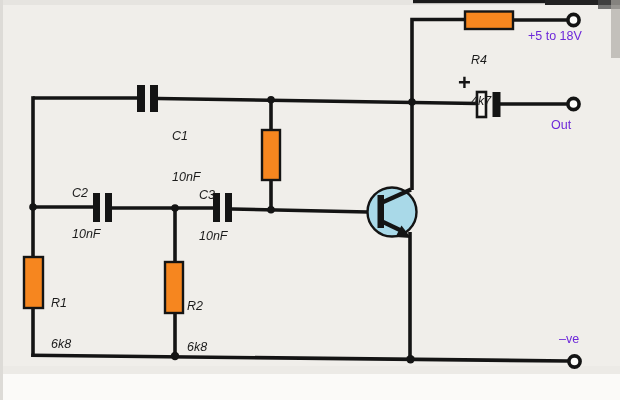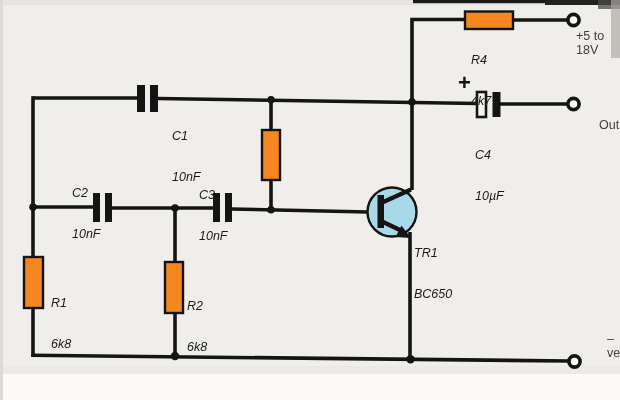--- a/index.html
+++ b/index.html
@@ -18,21 +18,21 @@
   .lbl span{display:block;font-style:italic;}
   .plus-mark{
     position:absolute;left:458px;top:72px;
     font-size:22px;font-weight:700;color:#141414;line-height:22px;
   }
   .watermark{
     position:absolute;left:93px;top:332px;
     font-size:20px;font-weight:700;letter-spacing:-0.4px;
     color:#cc2127;line-height:21px;
   }
-  .term-lbl{position:absolute;font-size:12.5px;color:#404040;margin-left:48px;}
+  .term-lbl{position:absolute;font-size:12.5px;color:#6d28d9;}
 </style>
 </head>
 <body>
 
 <div class="page">
 
   <svg width="620" height="400" viewBox="0 0 620 400">
 
     <g>
       <rect x="0" y="0" width="620" height="5" fill="#e6e4e0"></rect>
@@ -124,28 +124,20 @@
     <span>6k8</span>
   </div>
   <div class="lbl" style="left:187px;top:273px">
     <span>R2</span>
     <span>6k8</span>
   </div>
   <div class="lbl" style="left:471px;top:27px">
     <span>R4</span>
     <span>4k7</span>
   </div>
-  <div class="lbl" style="left:475px;top:122px">
-    <span>C4</span>
-    <span>10µF</span>
-  </div>
-  <div class="lbl" style="left:414px;top:220px">
-    <span>TR1</span>
-    <span>BC650</span>
-  </div>
 
   <div class="term-lbl" style="left:528px;top:29px">+5 to 18V</div>
   <div class="term-lbl" style="left:551px;top:118px">Out</div>
   <div class="term-lbl" style="left:559px;top:332px">–ve</div>
 
   <div class="plus-mark">+</div>
 
 
 </div>
 

